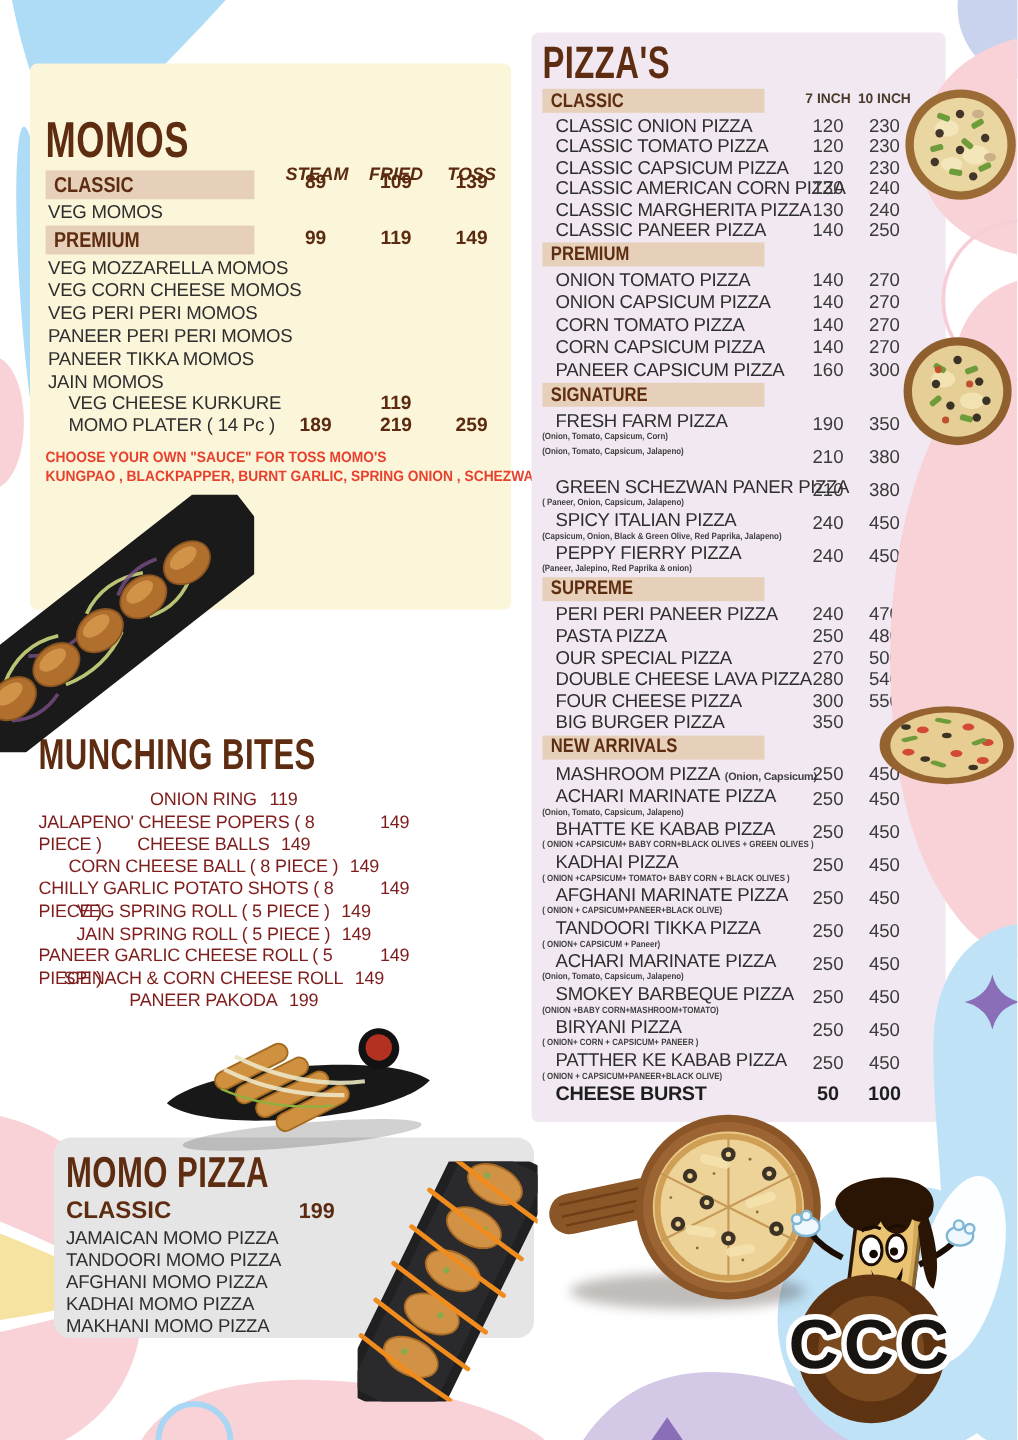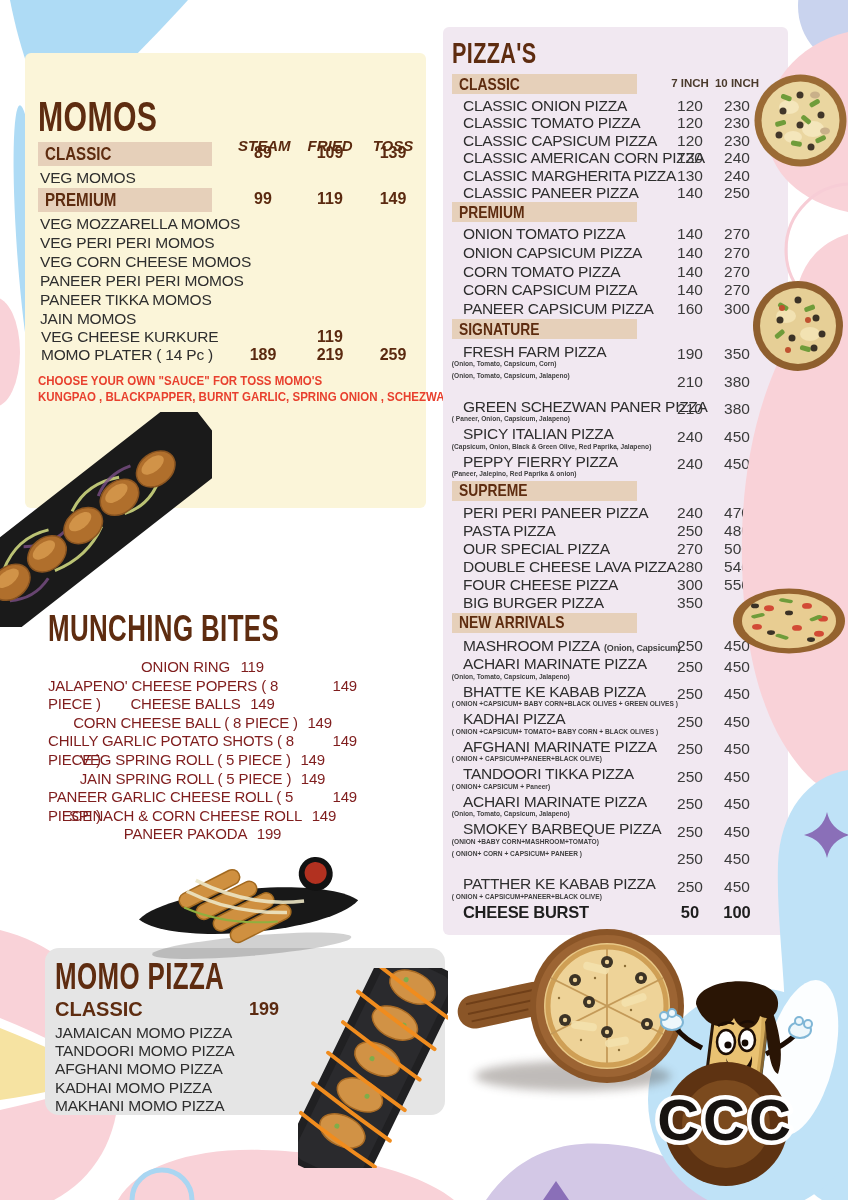--- a/index.html
+++ b/index.html
@@ -24,44 +24,44 @@
   .mcols span{position:absolute;width:50px;text-align:center;font-size:15px;font-weight:700;color:#5b2a10;}
   .mc0{left:213px;} .mc1{left:280px;} .mc2{left:343px;}
   #momos-rows{margin-top:4px;}
   .msec-head{position:relative;height:27px;}
   .band{position:absolute;left:13px;top:1px;width:174px;height:24px;background:#e6d0ba;display:flex;align-items:center;padding-left:7px;box-sizing:border-box;}
   .bandlabel{font-size:18px;font-weight:700;color:#5e2c10;}
   .mprice{position:absolute;top:3px;width:50px;text-align:center;font-size:16px;font-weight:700;color:#5b2a10;}
   .mitem{padding-left:15px;height:19px;line-height:19px;font-size:15.5px;letter-spacing:-.2px;color:#2e2e2e;}
   .mrow{position:relative;height:18px;line-height:18px;}
   .mrow .mprice{top:0;}
-  .mname{padding-left:16px;font-size:15.5px;letter-spacing:-.2px;color:#2e2e2e;}
+  .mname{padding-left:32px;font-size:15.5px;letter-spacing:-.2px;color:#2e2e2e;}
   .note{margin:10px 0 0 13px;font-size:12.5px;font-weight:700;color:#e8402e;line-height:14px;white-space:nowrap;}
   .note + .note{margin-top:2px;}
   .note span{display:inline-block;transform:scaleX(.92);transform-origin:0 50%;}
 
   
-  .munching{left:48px;top:612px;width:309px;z-index:1;}
+  .munching{left:32px;top:612px;width:309px;z-index:1;}
   .munching .ptitle{margin:0;font-size:36px;line-height:34px;}
   #bites-rows{margin-top:12px;}
   .brow{display:flex;justify-content:center;height:18.6px;line-height:18.6px;font-size:15px;letter-spacing:-.2px;color:#7f1d1d;}
   .bprice{text-align:right;min-width:34px;}
 
   
   .momopizza{left:45px;top:948px;width:400px;height:167px;background:#e5e5e5;border-radius:14px;}
   .momopizza .ptitle{margin:12px 0 0 10px;font-size:36px;line-height:34px;}
   .mp-head{position:relative;height:24px;margin-top:4px;}
   .mp-label{position:absolute;left:10px;top:0;font-size:20px;font-weight:700;color:#5e2c10;}
   .mp-price{position:absolute;left:189px;top:1px;width:60px;text-align:center;font-size:18px;font-weight:700;color:#5b2a10;}
   #mp-items{margin-top:2px;}
   .mpitem{padding-left:10px;height:18.2px;line-height:18.2px;font-size:15.5px;letter-spacing:-.2px;color:#2e2e2e;}
 
   
   .pizzas{left:443px;top:27px;width:345px;height:908px;background:#f1e8f1;border-radius:6px;}
-  .pizzas .ptitle{margin:8px 0 0 9px;font-size:30px;line-height:36px;}
+  .pizzas .ptitle{margin:8px 0 0 9px;font-size:38px;line-height:36px;}
   .sizecols{position:absolute;top:50px;left:0;width:100%;height:14px;}
   .sizecols span{position:absolute;width:50px;text-align:center;font-size:11.5px;font-weight:700;color:#4a3a2c;}
   .sc7{left:222px;} .sc10{left:269px;}
   #pizza-sections{margin-top:3px;}
   .pband{height:20px;margin:1px 0 3px 9px;width:185px;background:#e6d0ba;display:flex;align-items:center;padding-left:7px;box-sizing:border-box;}
   .pband .bandlabel{font-size:16.5px;}
   .prow{position:relative;height:18px;line-height:18px;}
   .sec-0 .prow{height:17.4px;line-height:17.4px;}
   .sec-1 .prow{height:18.6px;line-height:18.6px;}
   .sec-4 .prow{height:19px;line-height:19px;}
@@ -124,22 +124,22 @@
         <div class="mitem">VEG MOMOS</div>
         <div class="msec-head">
           <div class="band">
             <span class="bandlabel cond">PREMIUM</span>
           </div>
           <span class="mprice mc0">99</span>
           <span class="mprice mc1">119</span>
           <span class="mprice mc2">149</span>
         </div>
         <div class="mitem">VEG MOZZARELLA MOMOS</div>
+        <div class="mitem">VEG CORN CHEESE MOMOS</div>
         <div class="mitem">VEG PERI PERI MOMOS</div>
-        <div class="mitem">VEG CORN CHEESE MOMOS</div>
         <div class="mitem">PANEER PERI PERI MOMOS</div>
         <div class="mitem">PANEER TIKKA MOMOS</div>
         <div class="mitem">JAIN MOMOS</div>
         <div class="mrow"><span class="mname">VEG CHEESE KURKURE</span><span class="mprice mc1">119</span></div>
         <div class="mrow"><span class="mname">MOMO PLATER ( 14 Pc )</span><span class="mprice mc0">189</span><span class="mprice mc1">219</span><span class="mprice mc2">259</span></div>
       </div>
     <p class="note"><span>CHOOSE YOUR OWN "SAUCE" FOR TOSS MOMO'S</span></p>
     <p class="note"><span>KUNGPAO , BLACKPAPPER, BURNT GARLIC, SPRING ONION , SCHEZWAN JAIN</span></p>
   </section>
 
@@ -390,20 +390,21 @@
             <span class="pp p7">250</span>
             <span class="pp p10">450</span>
           </div>
           <div class="drow">
             <div class="pname"><span class="nmtxt">SMOKEY BARBEQUE PIZZA</span></div>
             <div class="pdesc">(ONION +BABY CORN+MASHROOM+TOMATO)</div>
             <span class="pp p7">250</span>
             <span class="pp p10">450</span>
           </div>
           <div class="drow">
+            <div class="pname"><span class="nmtxt">BIRYANI PIZZA</span></div>
             <div class="pdesc">( ONION+ CORN + CAPSICUM+ PANEER )</div>
             <span class="pp p7">250</span>
             <span class="pp p10">450</span>
           </div>
           <div class="drow">
             <div class="pname"><span class="nmtxt">PATTHER KE KABAB PIZZA</span></div>
             <div class="pdesc">( ONION + CAPSICUM+PANEER+BLACK OLIVE)</div>
             <span class="pp p7">250</span>
             <span class="pp p10">450</span>
           </div>

